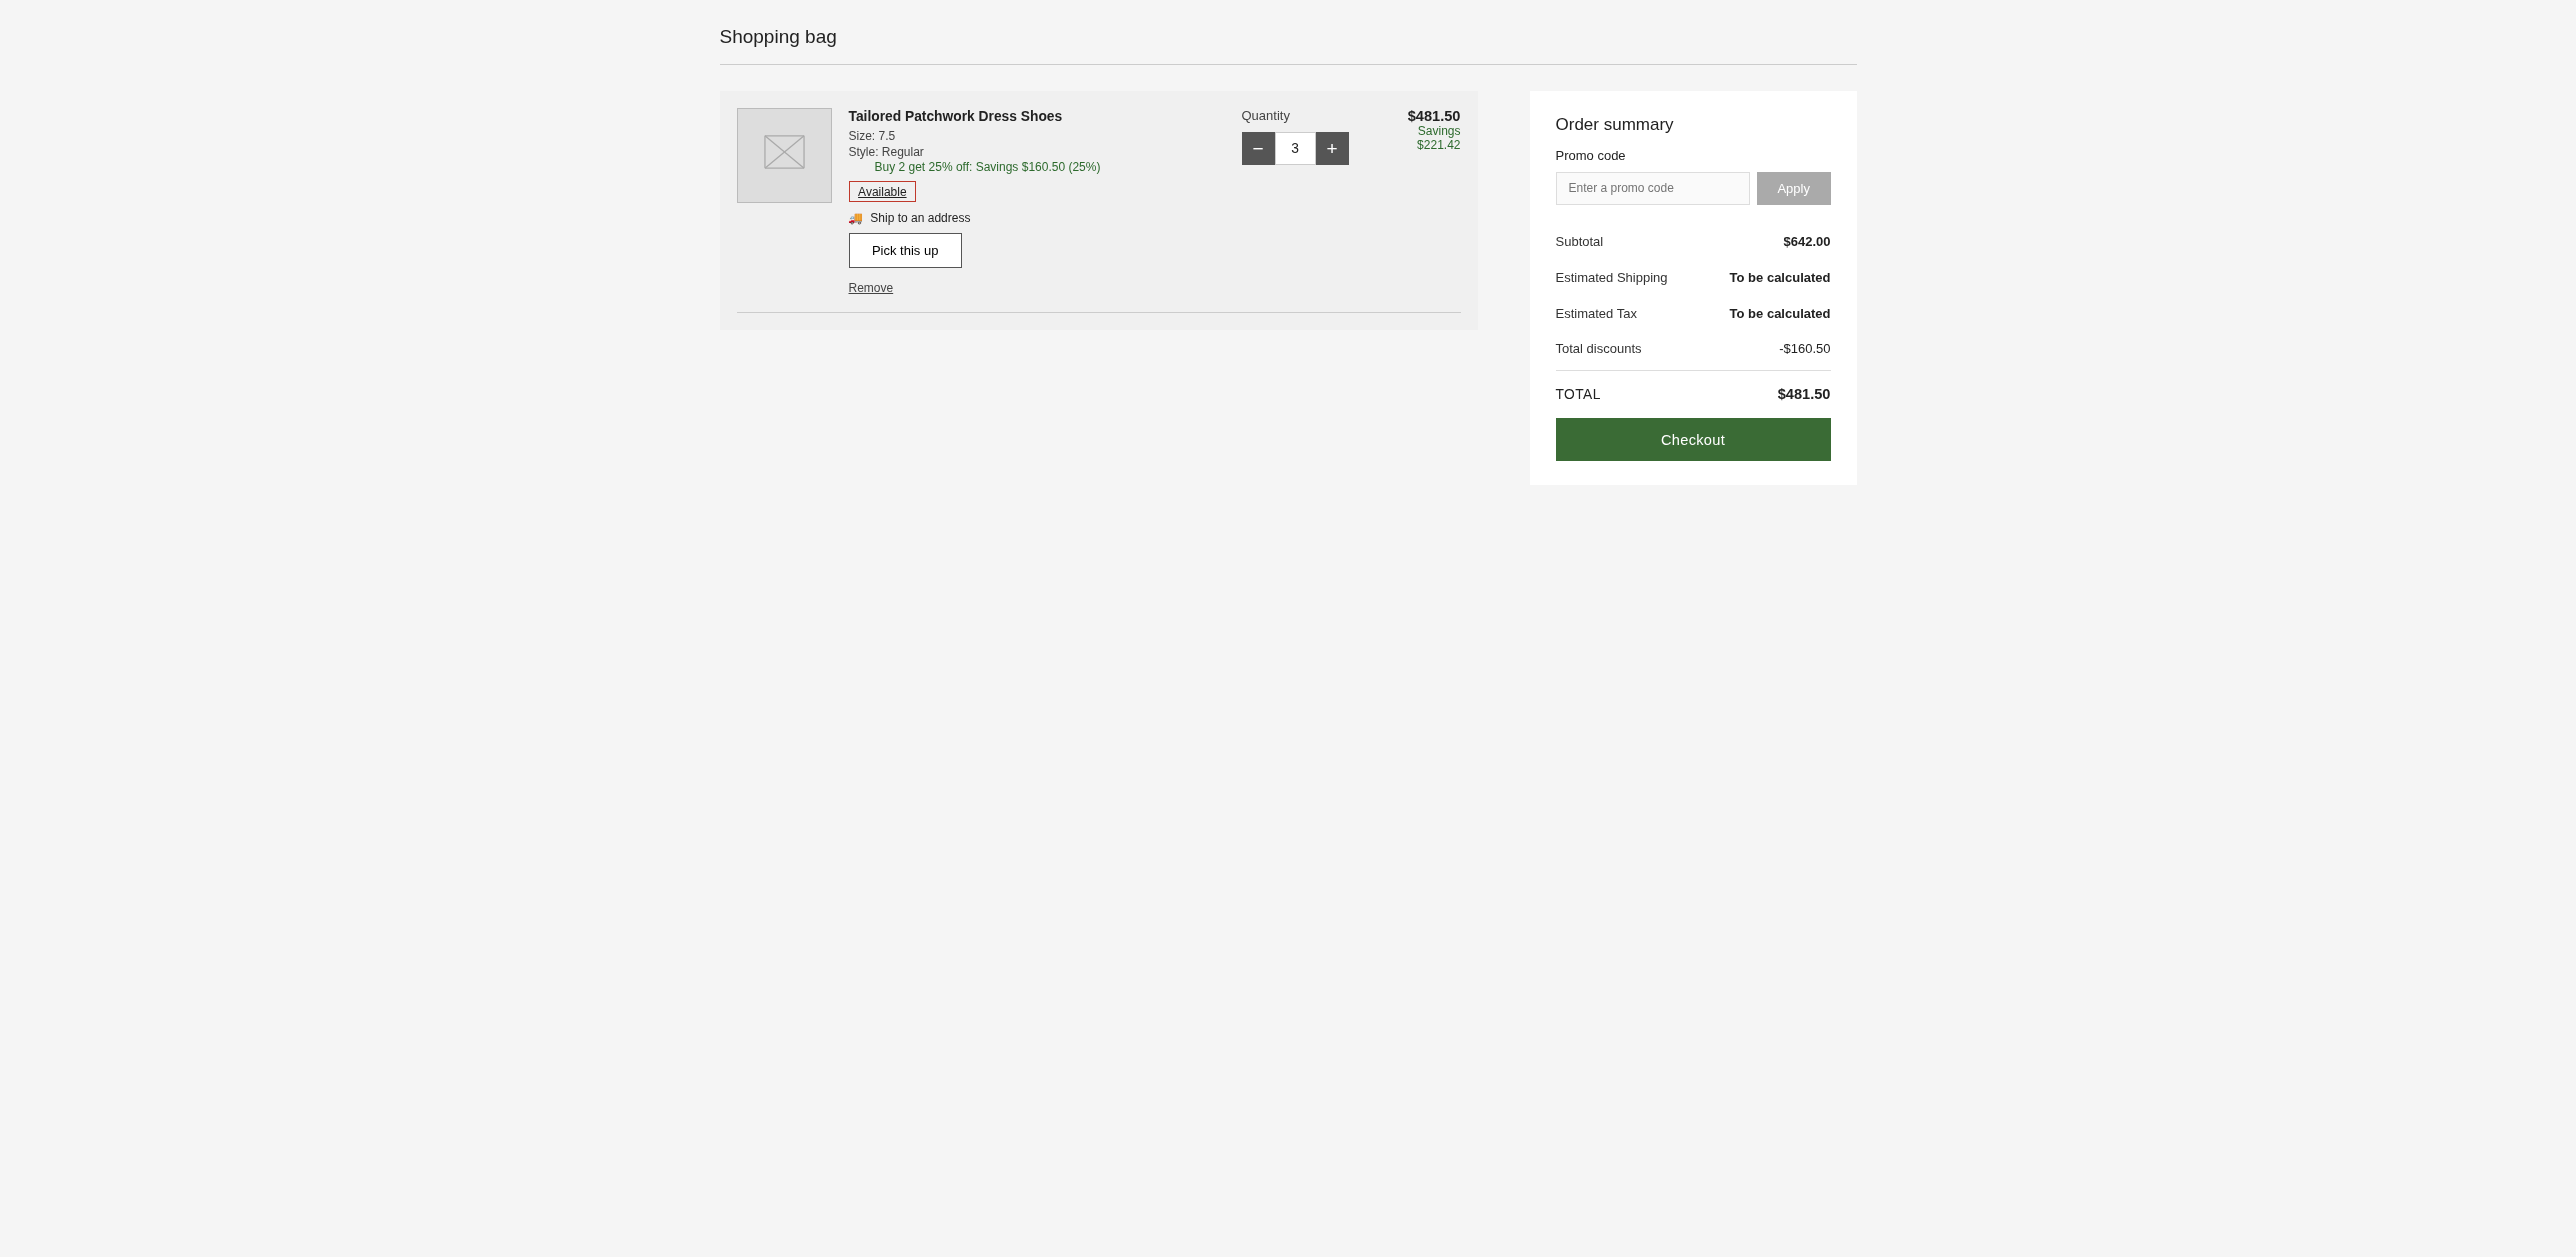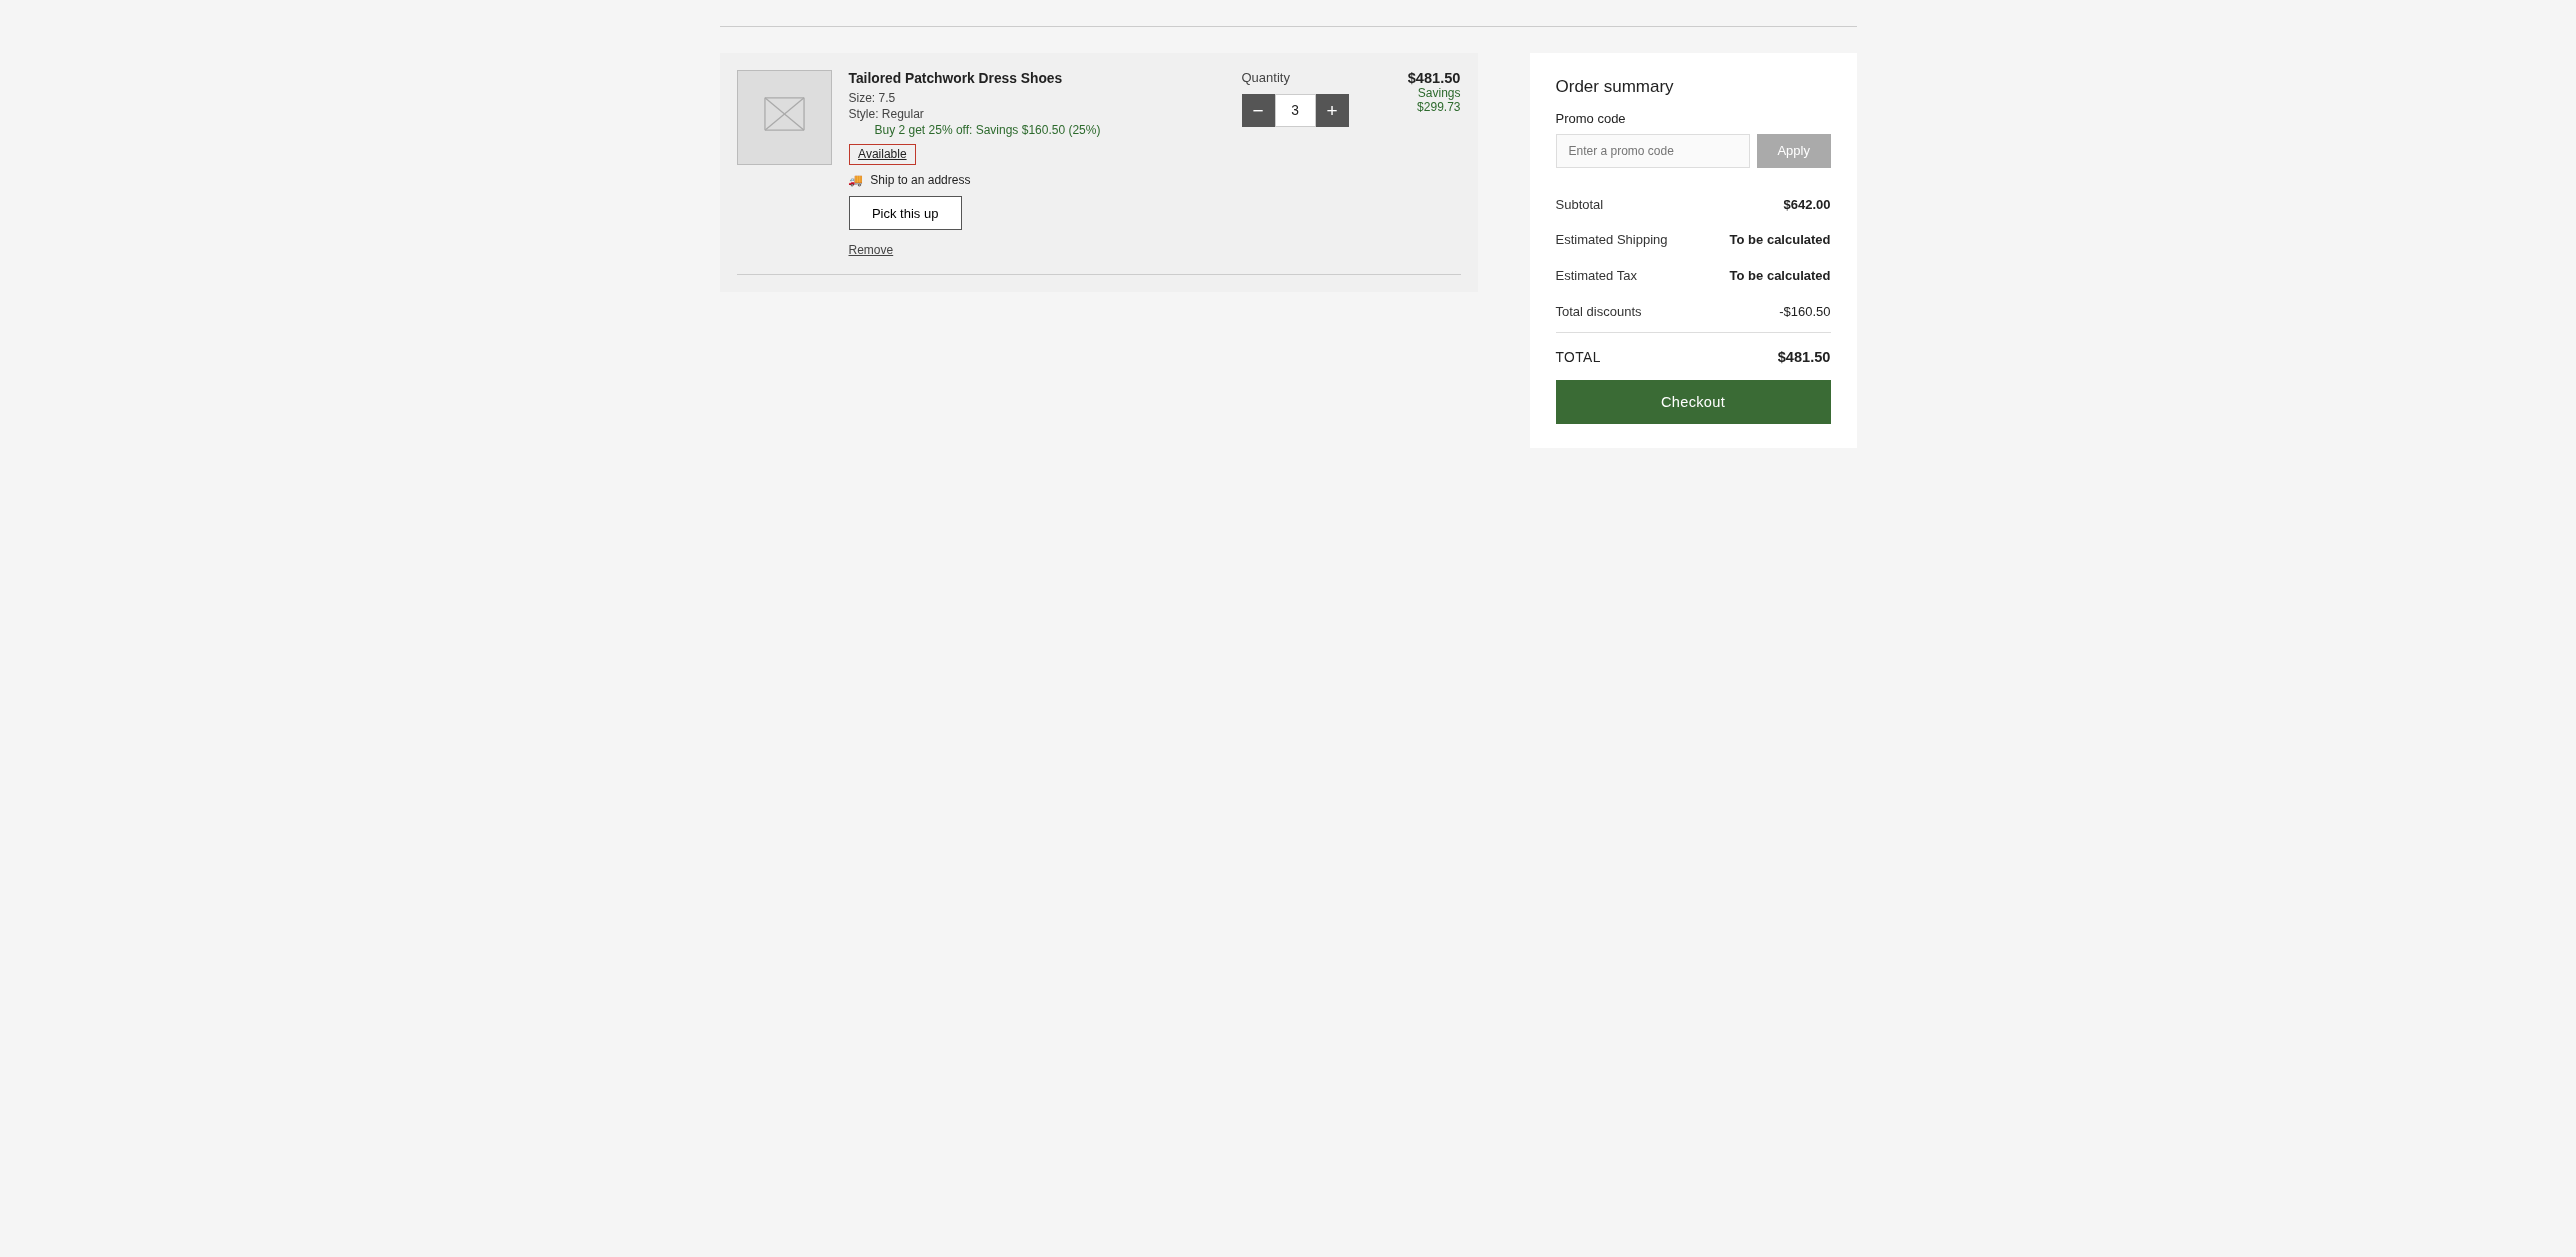--- a/index.html
+++ b/index.html
@@ -303,20 +303,21 @@
       padding: 13.8px;
       font-size: 14.6px;
       cursor: pointer;
       letter-spacing: 0.02em;
     }
   </style>
 </head>
 <body>
 
 <div class="page-container">
+  <h1 class="page-title">Shopping bag</h1>
   <hr class="top-divider">
 
   <div class="main-layout">
 
     <div class="cart-section">
       <div class="cart-item">
 
         <div class="product-image-placeholder">
           <span class="image-icon">
             <svg width="41" height="34" viewBox="0 0 48 40" fill="none" xmlns="http://www.w3.org/2000/svg">
@@ -348,21 +349,21 @@
             <div class="quantity-controls">
               <button class="qty-btn">−</button>
               <div class="qty-value">3</div>
               <button class="qty-btn">+</button>
             </div>
           </div>
 
           <div class="price-section">
             <span class="price-main">$481.50</span>
             <span class="savings-label">Savings</span>
-            <span class="savings-amount">$299.73</span>
+            <span class="savings-amount">$221.42</span>
           </div>
 
         </div>
       </div>
     </div>
 
     <div class="order-summary">
       <h2 class="summary-title">Order summary</h2>
       <p class="promo-label">Promo code</p>
 

